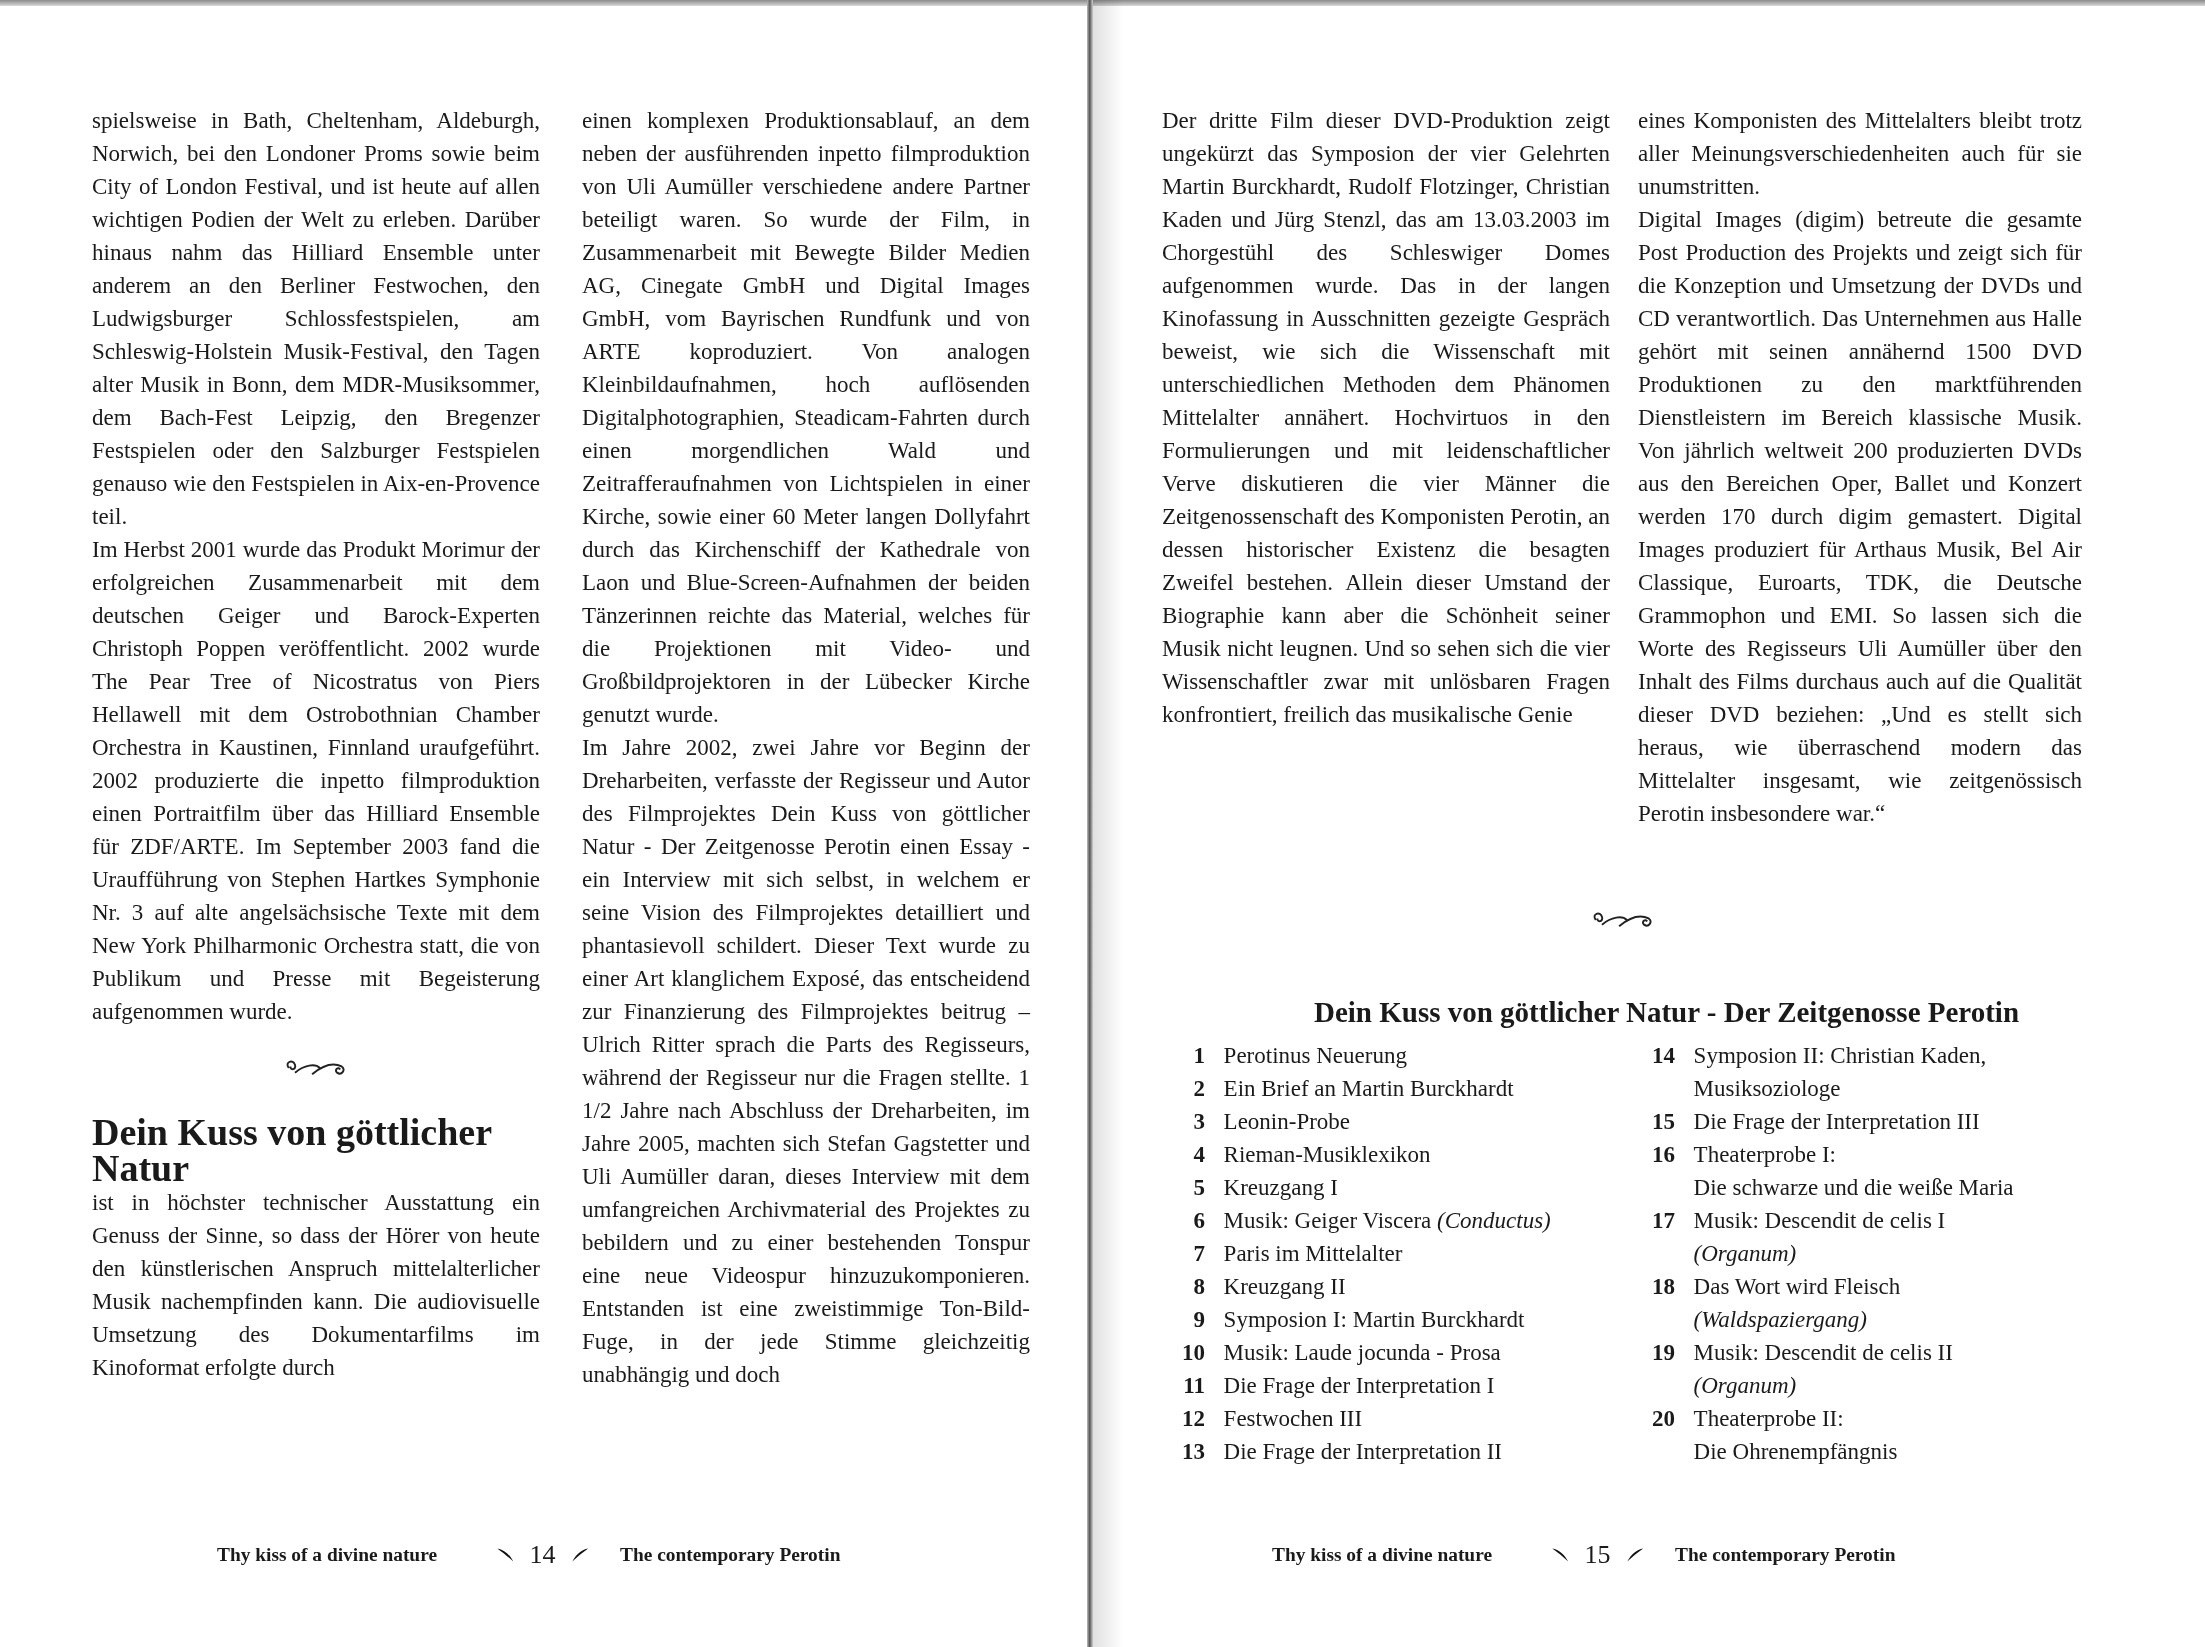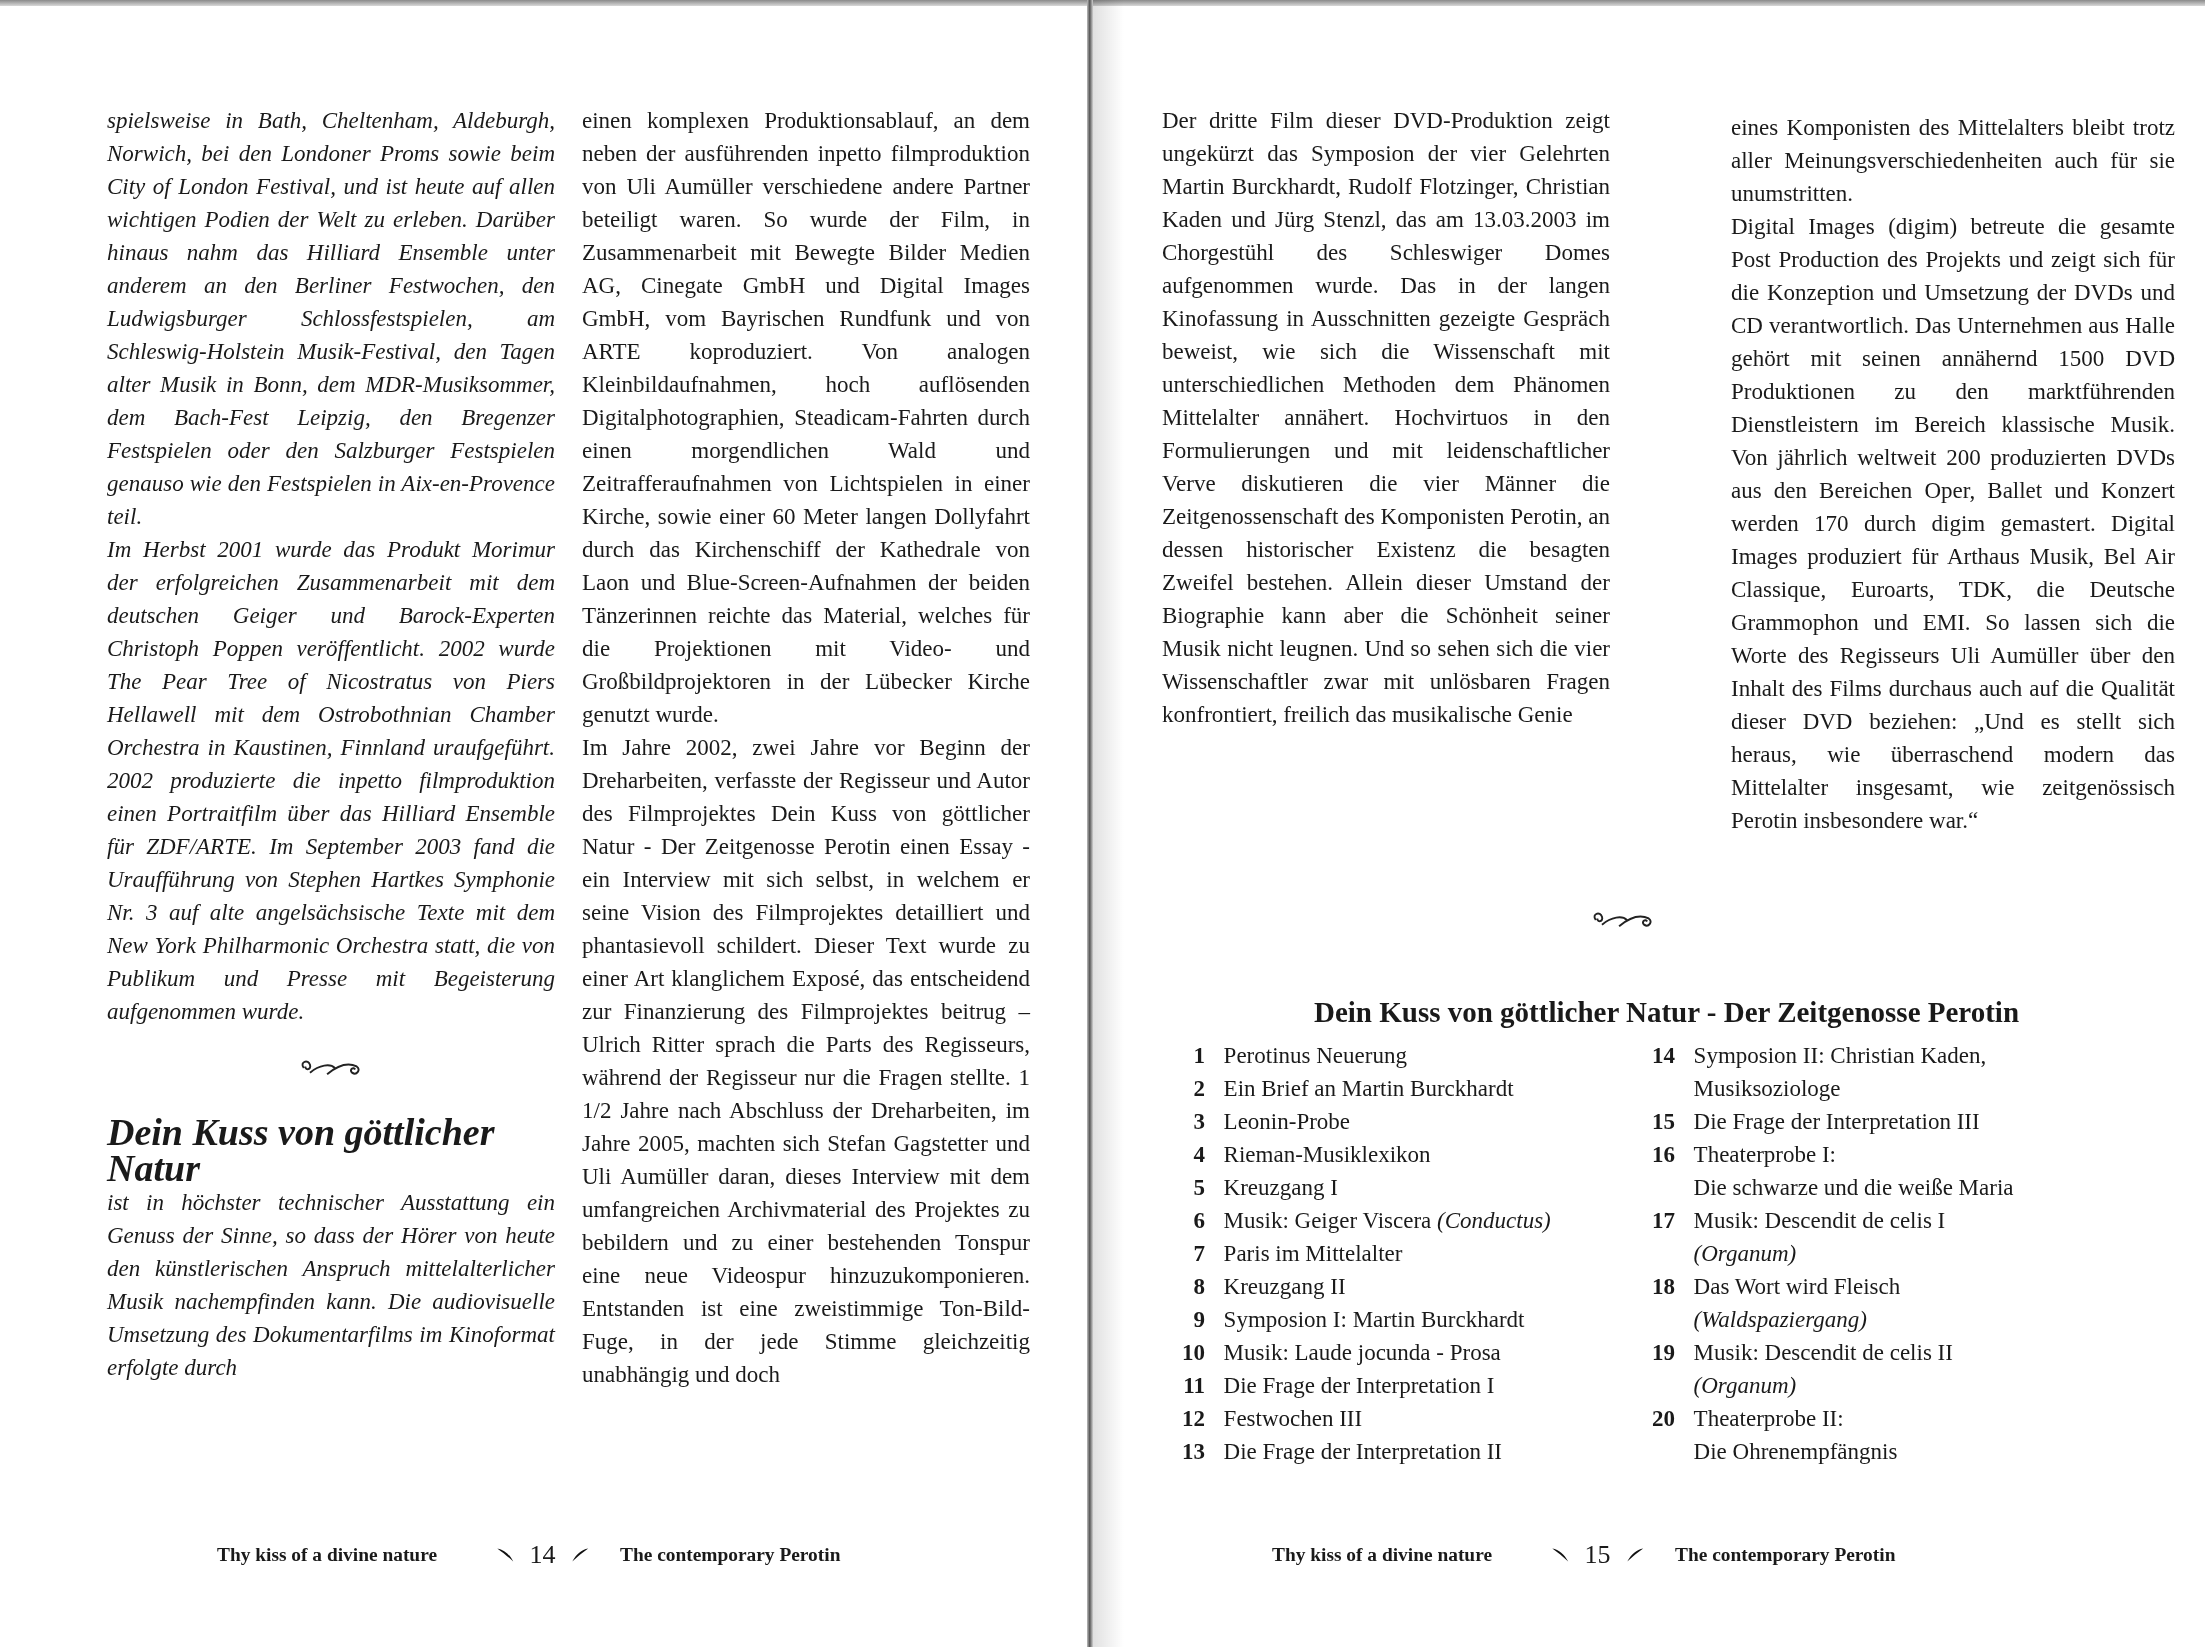--- a/index.html
+++ b/index.html
@@ -11,24 +11,24 @@
   }
   .topbar { position:absolute; left:0; top:0; width:2205px; height:6.2px; background:linear-gradient(#8a8a8a,#d8d8d8); }
   .spine { position:absolute; left:1087px; top:0; width:6.2px; height:1648px; background:linear-gradient(90deg,#bdbdbd,#555 45%,#777 60%,#d0d0d0); }
   .spine-shadow { position:absolute; left:1093px; top:0; width:31px; height:1648px; background:linear-gradient(90deg,rgba(0,0,0,0.12),rgba(0,0,0,0)); }
   .col {
     position:absolute; top:104px; width:448px;
     font-size:23px; line-height:33px;
     text-align:justify; hyphens:none;
   }
   .col p { margin:0; }
-  #col1 { left:107px;font-style:italic; }
+  #col1 { left:92px; }
   #col2 { left:582px; }
   #col3 { left:1162px; }
-  #col4 { left:1731px; width:444px;margin-top:7px; }
+  #col4 { left:1638px; width:444px; }
   .ornament { text-align:center; margin:26px 0 25px 0; font-size:26px; line-height:31px; }
   .ornament svg { width:70px; height:28px; }
   .section-head { font-weight:bold; font-size:38px; line-height:36px; margin:7.8px 0 0 0; text-align:left; }
   .toc-ornament { position:absolute; left:1588px; top:906px; width:70px; height:28px; }
   .toc-title { position:absolute; left:1217px; top:994px; width:899px; font-weight:bold; font-size:29px; line-height:36px; text-align:center; }
   .toc-col { position:absolute; top:1039px; font-size:23px; line-height:33px; }
   #toc-left { left:1155px; width:434px; }
   #toc-right { left:1625px; width:496px; }
   .toc-row { display:flex; }
   .toc-num { width:50px; text-align:right; padding-right:18.6px; font-weight:bold; flex:none; }

